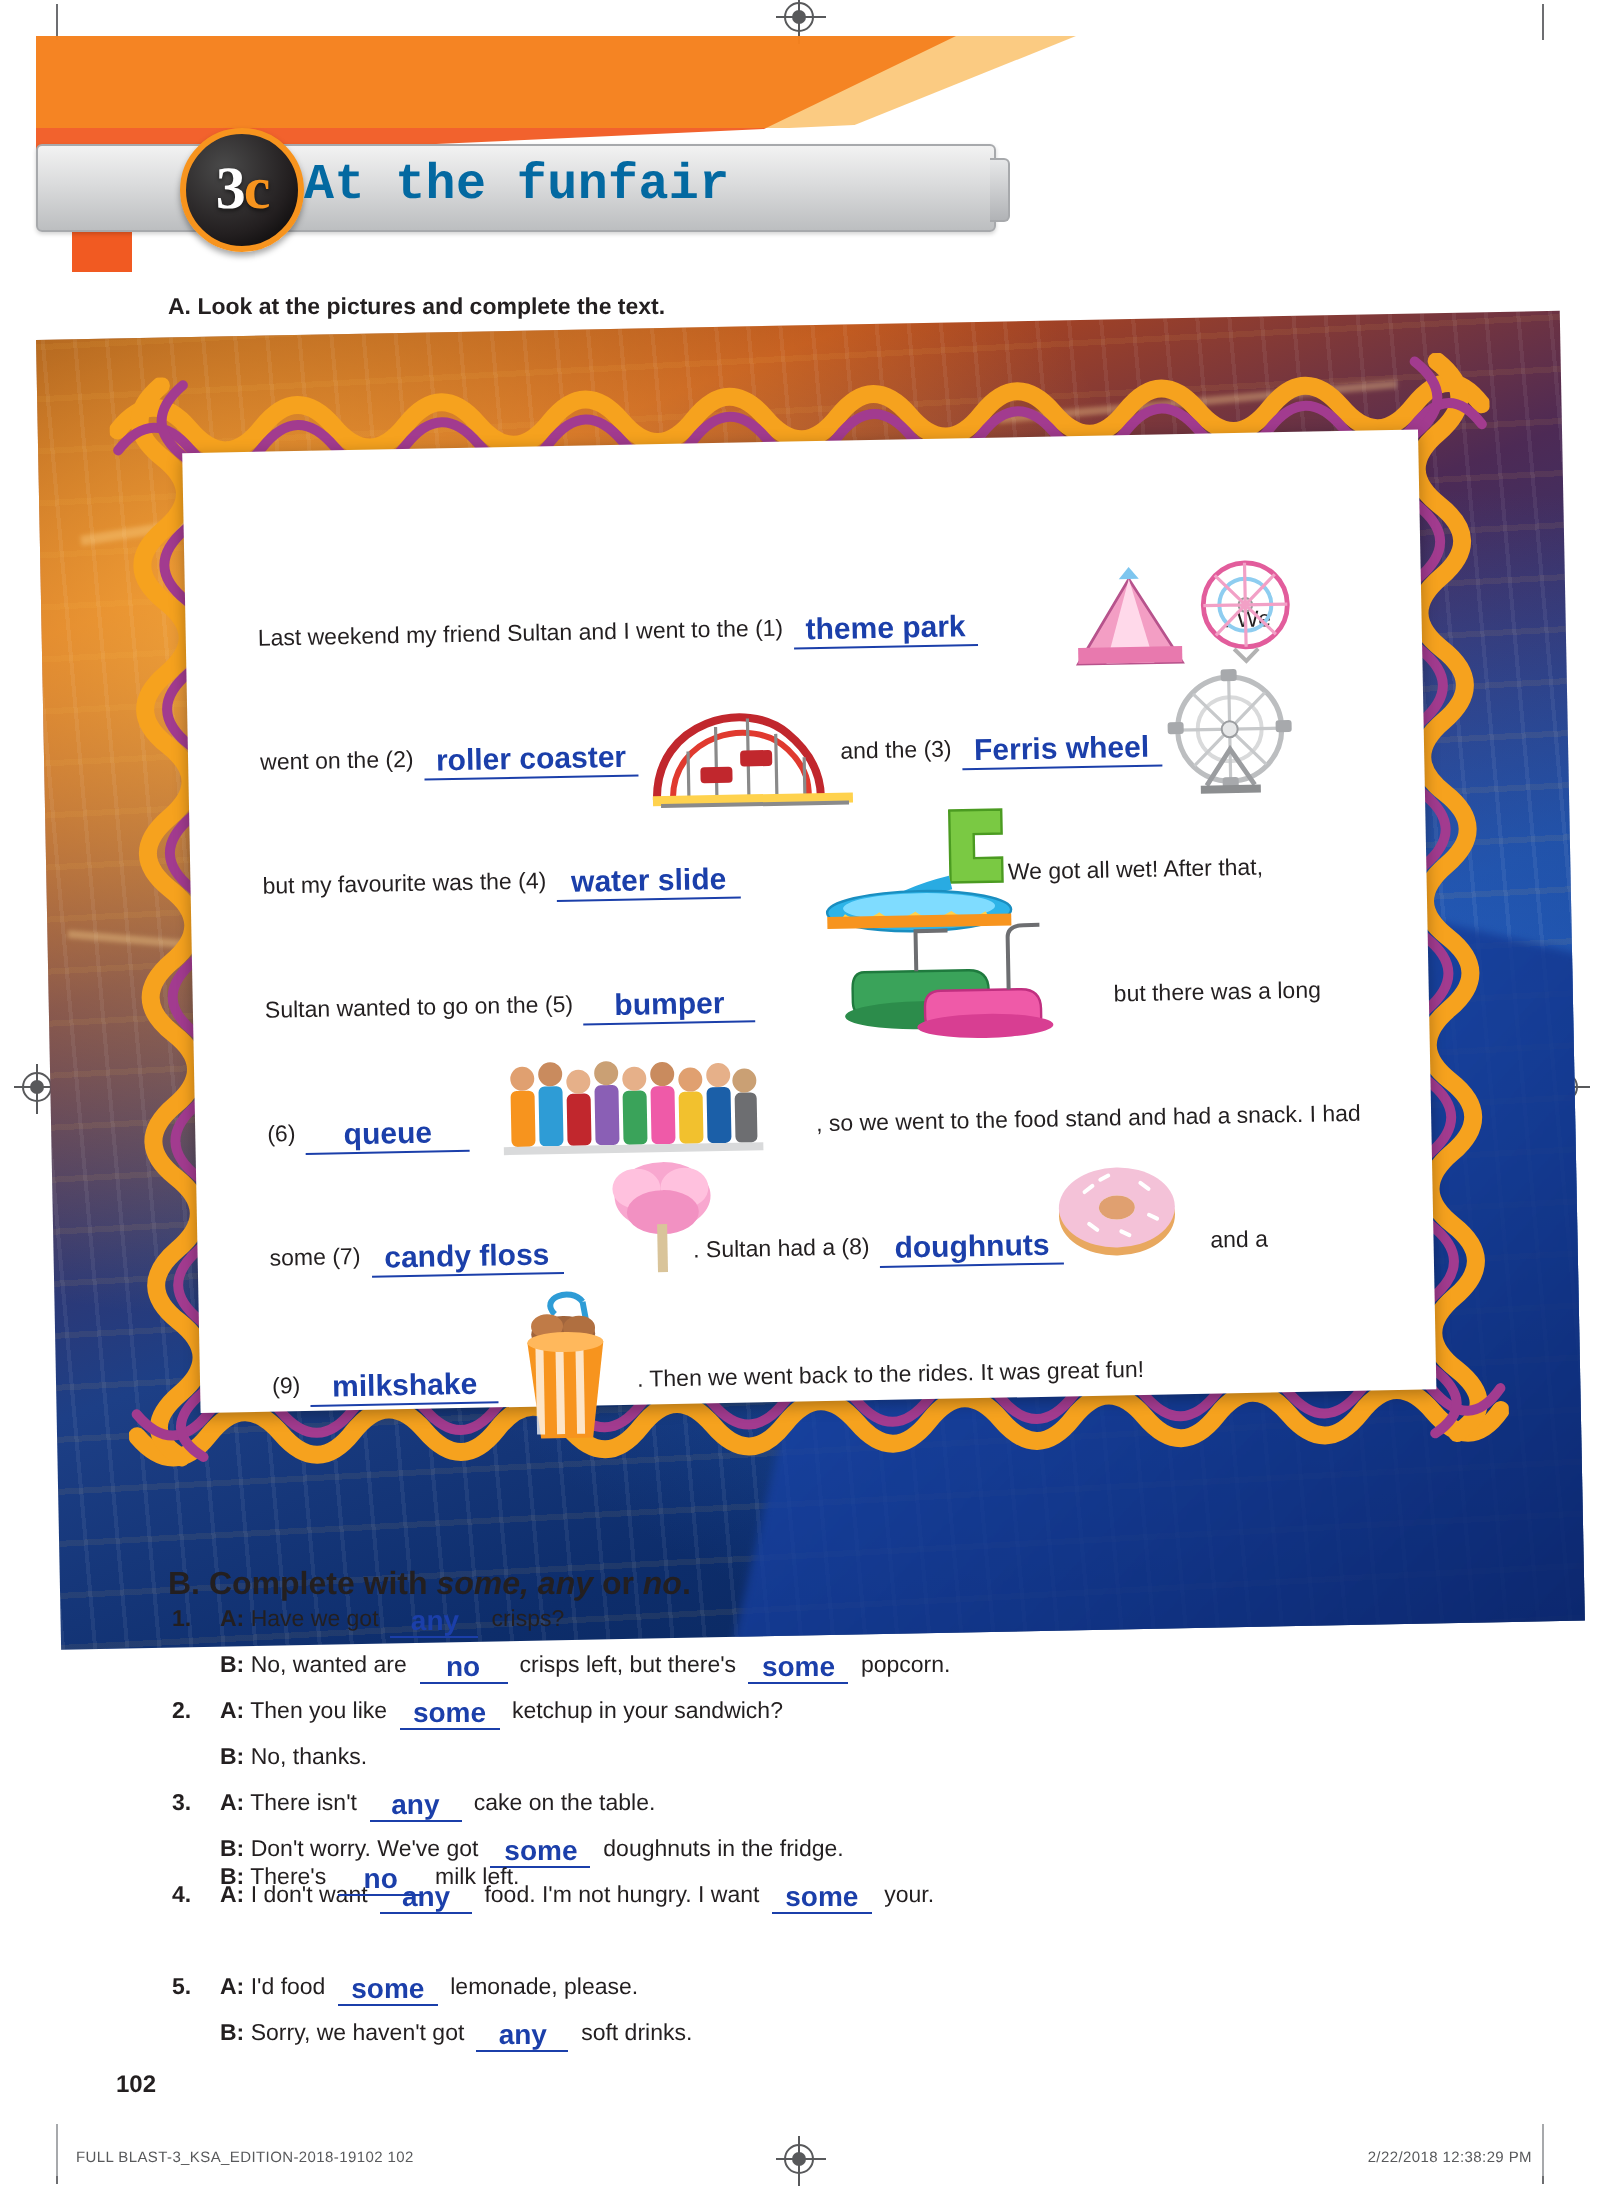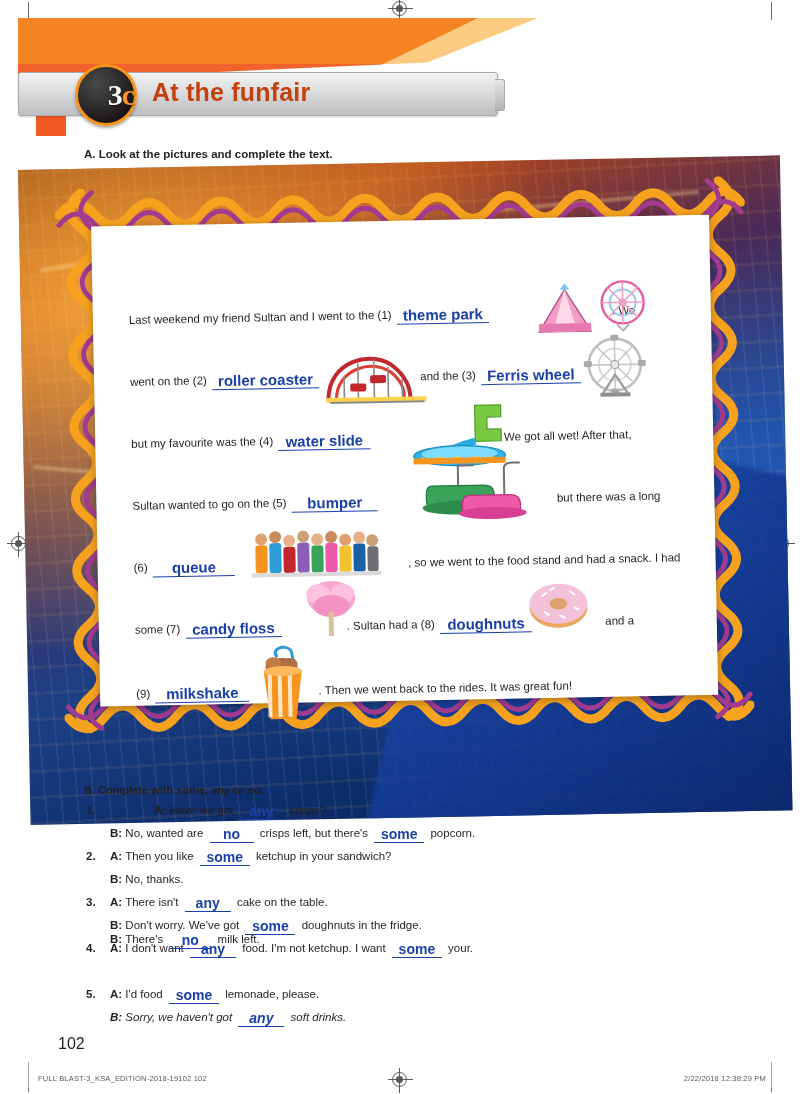--- a/index.html
+++ b/index.html
@@ -64,36 +64,36 @@
     border: 1px solid #a7a9ac;
     border-radius: 3px;
     box-shadow: 0 1px 2px rgba(0,0,0,.18);
   }
   .titlebar .nub {
     position: absolute; right: -8px; top: 6px; width: 10px; height: 32px;
     background: linear-gradient(180deg,#e6e7e8,#b1b3b6);
     border: 1px solid #a7a9ac; border-left: none; border-radius: 0 3px 3px 0;
   }
   .unit-badge {
-    position: absolute; left: 75px; top: 64px;
+    position: absolute; left: 90px; top: 64px;
     width: 62px; height: 62px; border-radius: 50%;
     background: radial-gradient(circle at 34% 30%, #4a4a4a 0%, #231f20 62%, #000 100%);
     border: 3px solid #f7941e;
     box-shadow: 0 2px 3px rgba(0,0,0,.35);
-    display: flex; align-items: center; justify-content: flex-end;
+    display: flex; align-items: center; justify-content: center;
   }
   .unit-badge span {
     color: #fff; font-weight: bold; font-size: 30px;
     font-family: "Liberation Serif", serif; letter-spacing: -1px;
     text-shadow: 0 1px 2px rgba(0,0,0,.6);
   }
   .unit-title {
     position: absolute; left: 152px; top: 78px;
-    font-family: Liberation Sans, sans-serif;
-    font-weight: bold; font-size: 25px; color: #c2410c;
+    font-family: Liberation Mono, monospace;
+    font-weight: bold; font-size: 25px; color: #0369a1;
     letter-spacing: .2px;
   }
 
   
   .task-a-head {
     position: absolute; left: 84px; top: 148px;
     font-size: 11.5px; font-weight: bold;
   }
 
   
@@ -146,39 +146,39 @@
     padding: 0 6px 1px 6px; margin: 0 2px;
     line-height: 14px; vertical-align: -2px;
   }
 
   
   .art { position: absolute; }
 
   
   .task-b-head {
     position: absolute; left: 84px; top: 784px;
-    font-size: 11px; font-weight: bold;
+    font-size: 16px; font-weight: bold;
   }
   .task-b-head em { font-style: italic; }
   .bnum {
     position: absolute; font-size: 11.5px; font-weight: bold;
   }
   .brow { position: absolute; font-size: 11.5px; white-space: nowrap; }
   .brow b.spk { font-weight: bold; }
   .bblank {
     display: inline-block; text-align: center;
     color: #1b3faa; font-weight: bold; font-size: 14px;
     border-bottom: 1.3px solid #1b3faa;
     padding: 0 6px 1px 6px; margin: 0 3px;
     line-height: 13px; vertical-align: -2px;
   }
 
   .pageno {
     position: absolute; left: 58px; top: 1035px;
-    font-size: 16px; font-weight: normal; color: #231f20;
+    font-size: 12px; font-weight: bold; color: #231f20;
   }
 
   
   .footline {
     position: absolute; left: 28px; top: 1062px; width: 744px; height: 26px;
     border-left: 1px solid #a7a9ac; border-right: 1px solid #a7a9ac;
   }
   .footl { position: absolute; left: 38px; top: 1074px; font-size: 7.5px; color: #58595b; letter-spacing: .2px; }
   .footr { position: absolute; right: 34px; top: 1074px; font-size: 7.5px; color: #58595b; letter-spacing: .2px; }
 </style>
@@ -412,21 +412,21 @@
     </svg>
 
   </div>
 </div>
 
 <div class="task-b-head">
   <span>B. Complete with </span><em>some, any</em><span> or </span><em>no</em><span>.</span>
 </div>
 
 <div class="bnum" style="left:86px;top:804px;">1.</div>
-<div class="brow" style="left:110px;top:804px;padding-left:44px;">
+<div class="brow" style="left:110px;top:804px;">
   <b class="spk">A:</b>
   <span>Have we got</span>
   <span class="bblank" style="min-width:44px;">any</span>
   <span>crisps?</span>
 </div>
 <div class="brow" style="left:110px;top:827px;">
   <b class="spk">B:</b>
   <span>No, wanted are</span>
   <span class="bblank" style="min-width:44px;">no</span>
   <span>crisps left, but there's</span>
@@ -458,39 +458,39 @@
   <span>Don't worry. We've got</span>
   <span class="bblank" style="min-width:50px;">some</span>
   <span>doughnuts in the fridge.</span>
 </div>
 
 <div class="bnum" style="left:86px;top:942px;">4.</div>
 <div class="brow" style="left:110px;top:942px;">
   <b class="spk">A:</b>
   <span>I don't want</span>
   <span class="bblank" style="min-width:46px;">any</span>
-  <span>food. I'm not ketchup. I want</span>
+  <span>food. I'm not hungry. I want</span>
   <span class="bblank" style="min-width:50px;">some</span>
   <span>your.</span>
 </div>
 <div class="brow" style="left:110px;top:933px;">
   <b class="spk">B:</b>
   <span>There's</span>
   <span class="bblank" style="min-width:42px;">no</span>
   <span>milk left.</span>
 </div>
 
 <div class="bnum" style="left:86px;top:988px;">5.</div>
 <div class="brow" style="left:110px;top:988px;">
   <b class="spk">A:</b>
   <span>I'd food</span>
   <span class="bblank" style="min-width:50px;">some</span>
   <span>lemonade, please.</span>
 </div>
-<div class="brow" style="left:110px;top:1011px;font-style:italic;">
+<div class="brow" style="left:110px;top:1011px;">
   <b class="spk">B:</b>
   <span>Sorry, we haven't got</span>
   <span class="bblank" style="min-width:46px;">any</span>
   <span>soft drinks.</span>
 </div>
 
 <div class="pageno">102</div>
 
 <div class="footline"></div>
 <div class="footl">FULL BLAST-3_KSA_EDITION-2018-19102    102</div>

